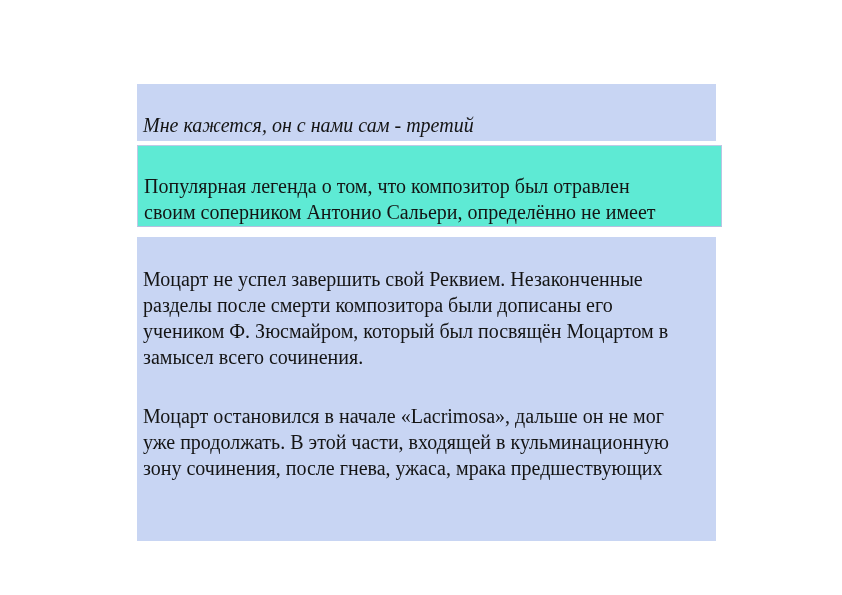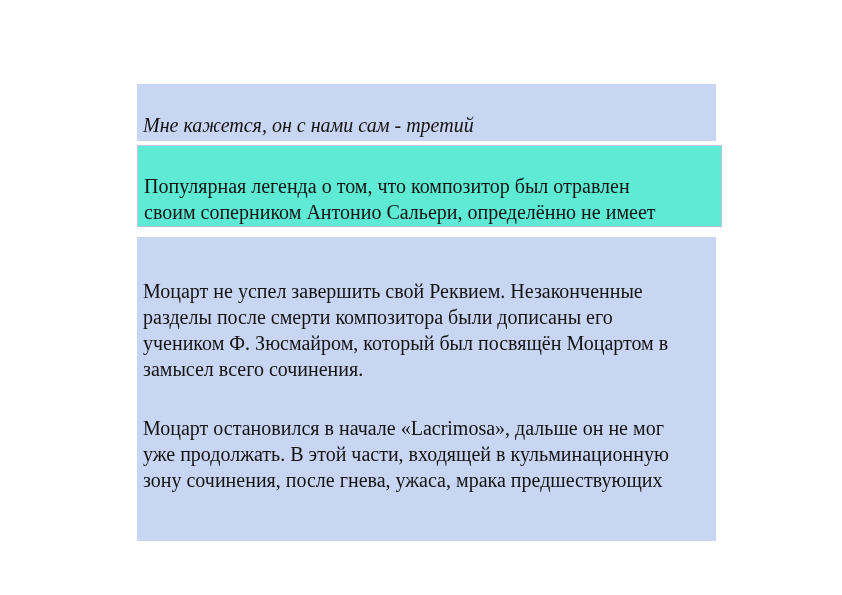--- a/index.html
+++ b/index.html
@@ -42,21 +42,21 @@
     border-bottom-color: #b4bfdf;
     border-right-color: #b9c4e2;
     padding: 1px 6px 0 6px;
   }
   .main-text {
     left: 137px;
     top: 237px;
     width: 579px;
     height: 304px;
     background: #c8d5f3;
-    padding: 15px 3px 0 6px;
+    padding: 3px 3px 0 6px;
   }
   .main-text p {
     margin: 0;
   }
   .main-text p + p {
     margin-top: 7px;
   }
 </style>
 </head>
 <body>

